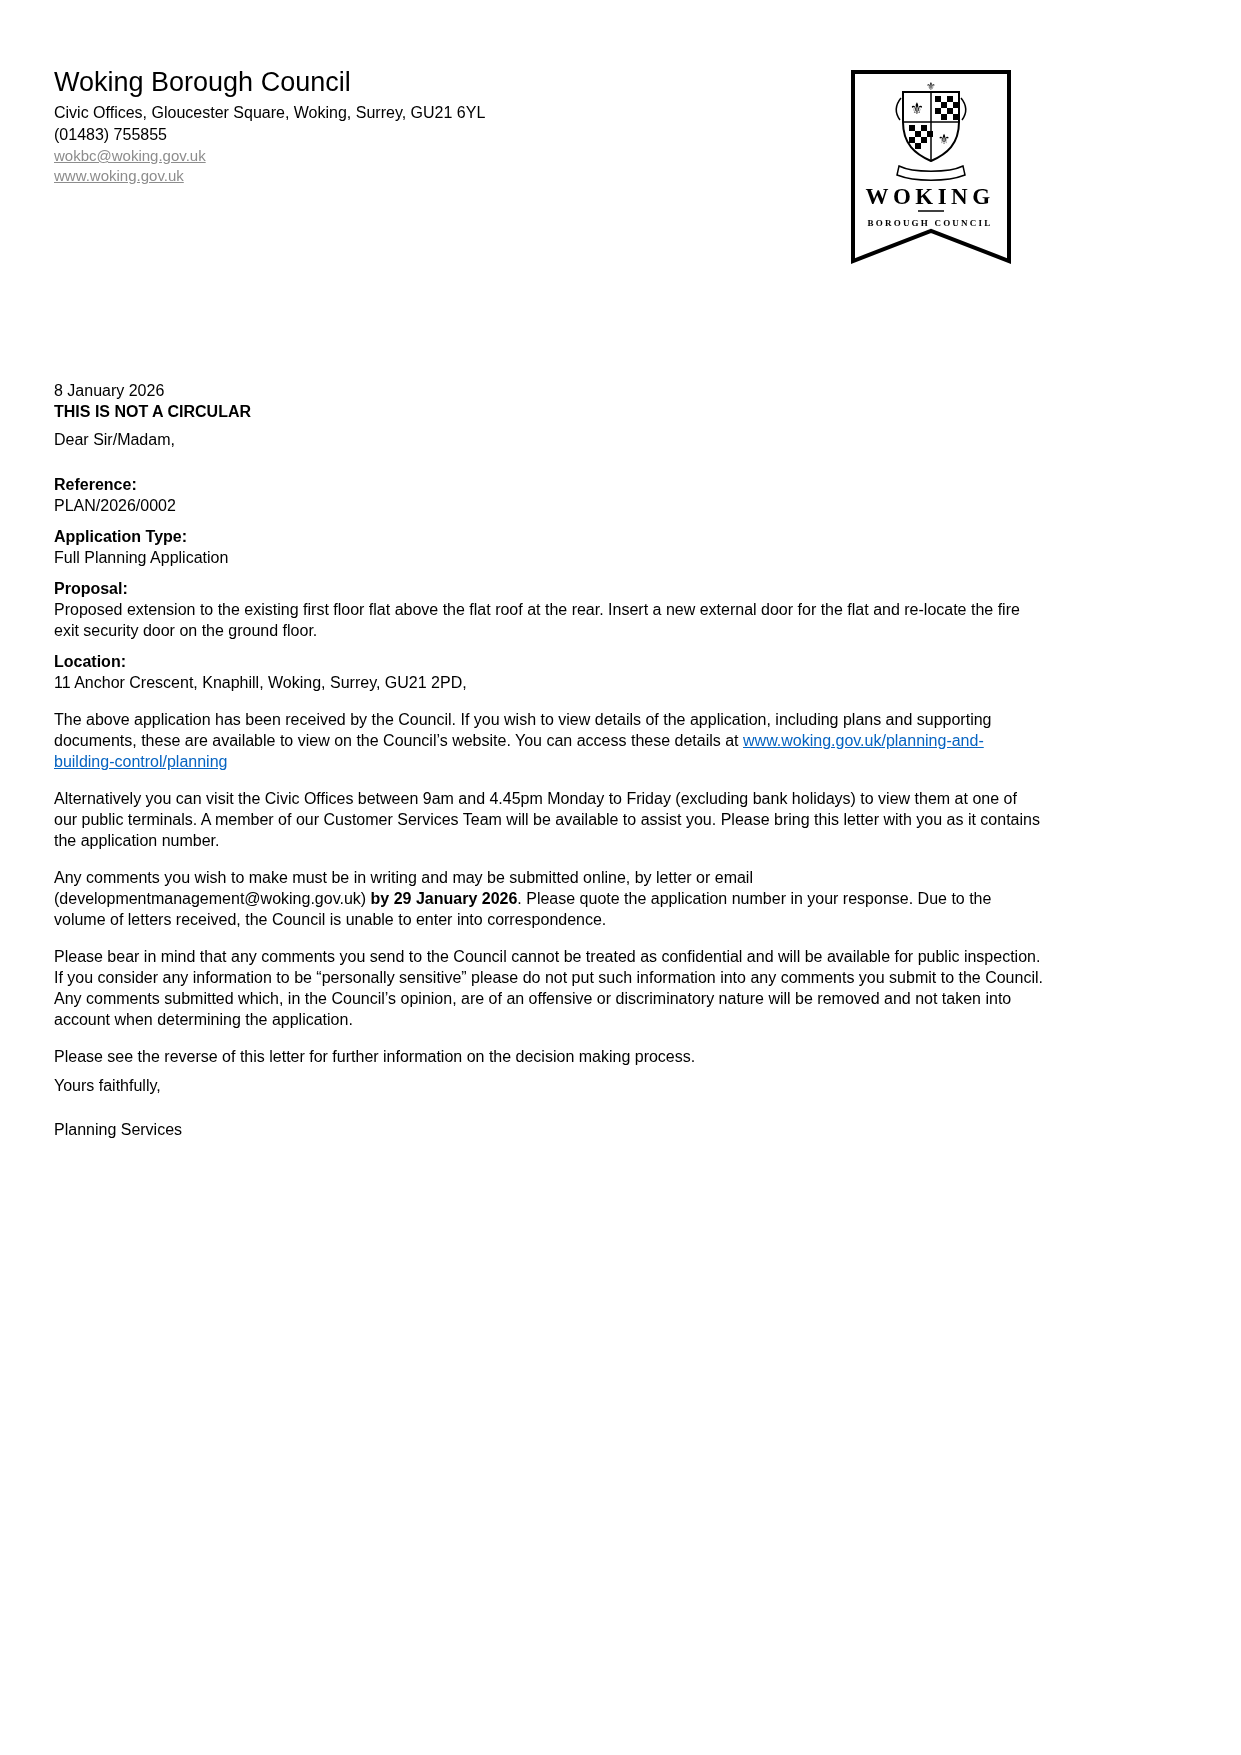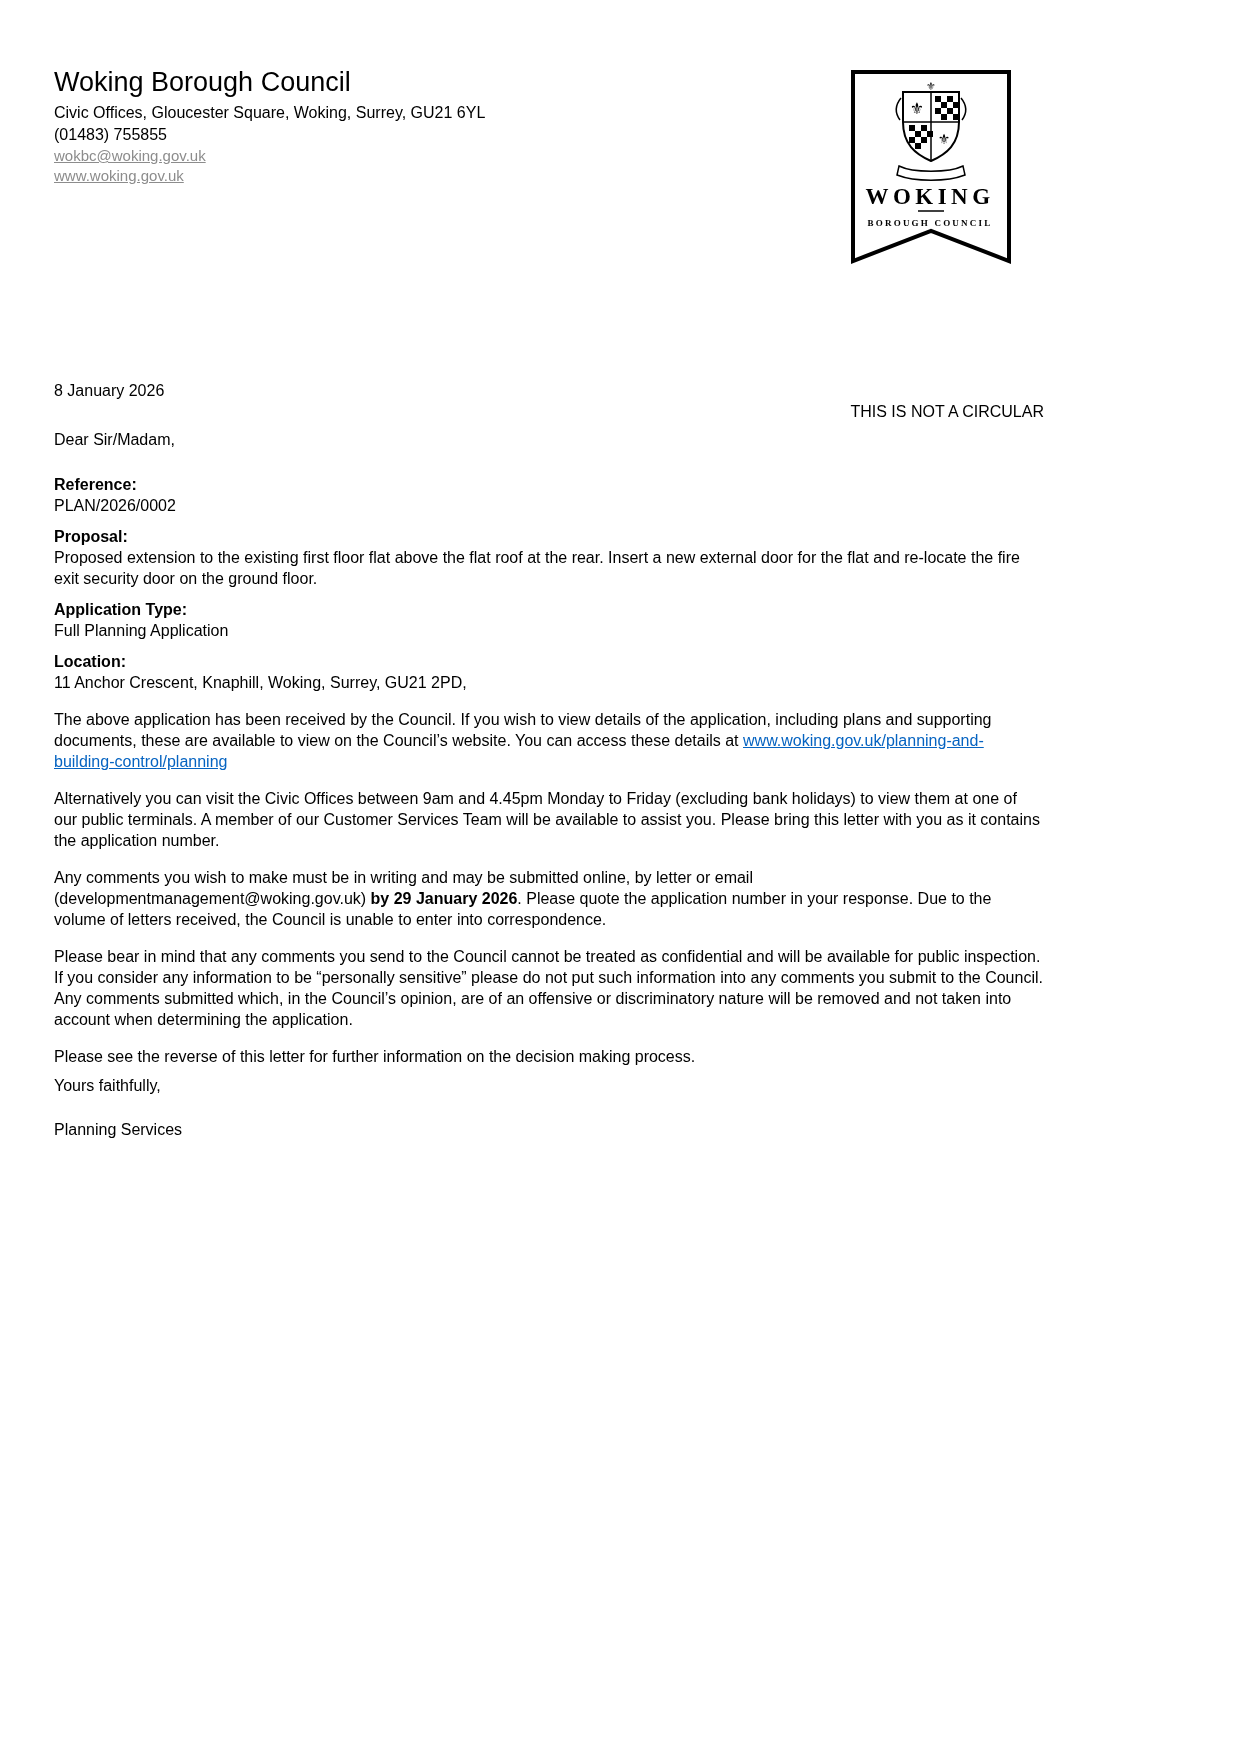--- a/index.html
+++ b/index.html
@@ -32,21 +32,21 @@
 
   
   .body {
     position: absolute;
     left: 54px;
     top: 380px;
     width: 990px;
     font-size: 16px;
     line-height: 21px;
   }
-  .center-bold { text-align: right; font-weight: normal; }
+  .center-bold { text-align: left; font-weight: bold; }
   .salutation { margin-top: 7px; }
   .heading { margin-top: 20px; }
   .fields { margin-top: 24px; }
   .field-row { display: flex; margin-bottom: 10px; flex-direction: column; }
   .field-label { width: 182px; flex-shrink: 0; font-weight: bold; }
   .field-value { flex: 1; }
   .para { margin-top: 16px; }
   .blue-link { color: #0563C1; text-decoration: underline; cursor: pointer; }
   .closing { margin-top: 8px; }
   .signature { margin-top: 23px; }
@@ -131,26 +131,26 @@
     <div>8 January 2026</div>
     <div class="center-bold">THIS IS NOT A CIRCULAR</div>
     <div class="salutation">Dear Sir/Madam,</div>
 
     <div class="fields">
       <div class="field-row">
         <div class="field-label">Reference:</div>
         <div class="field-value">PLAN/2026/0002</div>
       </div>
       <div class="field-row">
+        <div class="field-label">Application Type:</div>
+        <div class="field-value">Full Planning Application</div>
+      </div>
+      <div class="field-row">
         <div class="field-label">Proposal:</div>
         <div class="field-value">Proposed extension to the existing first floor flat above the flat roof at the rear. Insert a new external door for the flat and re-locate the fire exit security door on the ground floor.</div>
-      </div>
-      <div class="field-row">
-        <div class="field-label">Application Type:</div>
-        <div class="field-value">Full Planning Application</div>
       </div>
       <div class="field-row">
         <div class="field-label">Location:</div>
         <div class="field-value">11 Anchor Crescent, Knaphill, Woking, Surrey, GU21 2PD,</div>
       </div>
     </div>
 
     <p class="para"><span>The above application has been received by the Council. If you wish to view details of the application, including plans and supporting documents, these are available to view on the Council’s website. You can access these details at </span><a class="blue-link">www.woking.gov.uk/planning-and-building-control/planning</a></p>
 
     <p class="para">Alternatively you can visit the Civic Offices between 9am and 4.45pm Monday to Friday (excluding bank holidays) to view them at one of our public terminals. A member of our Customer Services Team will be available to assist you. Please bring this letter with you as it contains the application number.</p>

